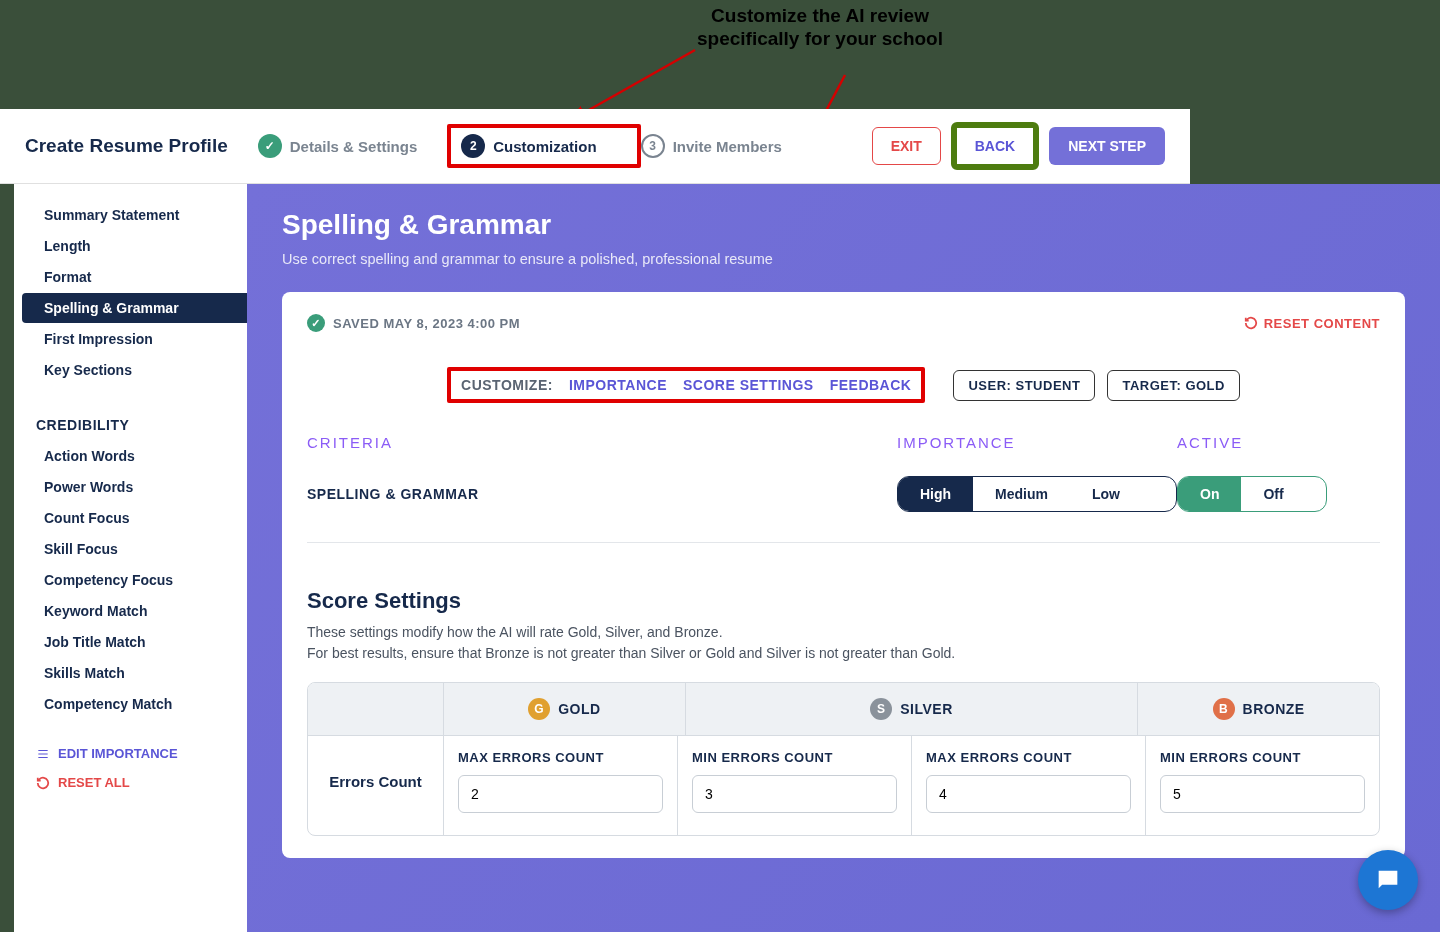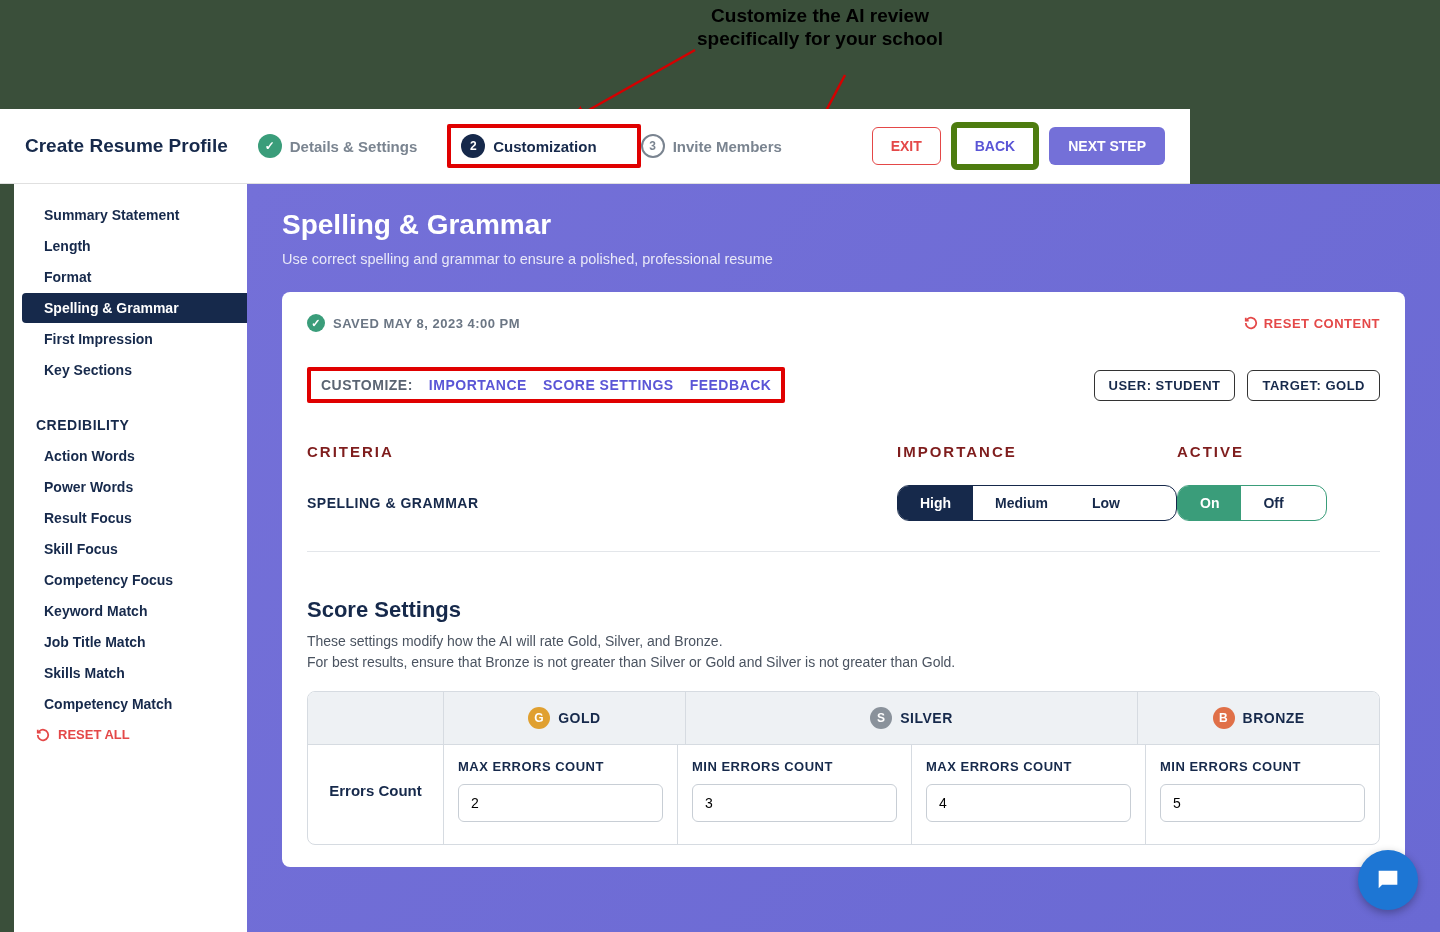--- a/index.html
+++ b/index.html
@@ -38,28 +38,28 @@
 .main{position:absolute;top:184px;left:247px;width:1193px;height:748px;background:linear-gradient(130deg,#7470d8,#6a69d3);padding:25px 35px;overflow:auto}
 .main h1{margin:0 0 10px 0;font-size:28px;font-weight:700;color:#fff}
 .main .sub{color:#e8e8f8;font-size:14.5px;margin-bottom:25px}
 
 .card{background:#fff;border-radius:8px;padding:22px 25px}
 .card-top{display:flex;align-items:center;justify-content:space-between}
 .saved{display:flex;align-items:center;gap:8px;color:#6b7684;font-size:13px;font-weight:600;letter-spacing:.5px}
 .saved .chk{width:18px;height:18px;border-radius:50%;background:#3a9d7a;color:#fff;display:flex;align-items:center;justify-content:center;font-size:11px}
 .reset-content{display:flex;align-items:center;gap:6px;color:#e44848;font-weight:700;font-size:13px;letter-spacing:.5px;cursor:pointer}
 
-.custline{display:flex;align-items:center;gap:28px;margin-top:25px;padding:10px 0;justify-content:space-between}
+.custline{display:flex;align-items:center;gap:28px;margin-top:25px;padding:10px 0;justify-content:center}
 .custleft{display:flex;align-items:center;gap:16px}
 .custleft .lbl{font-size:14px;font-weight:600;color:#5a6472;letter-spacing:.5px}
 .custleft .lnk{color:#5a55d6;font-weight:700;font-size:14px;letter-spacing:.5px;cursor:pointer}
 .pill{border:1px solid #333;padding:7px 14px;border-radius:6px;font-weight:700;font-size:13px;letter-spacing:.5px}
 .custright{display:flex;gap:12px}
 
-.crit-head{display:flex;margin-top:30px;color:#7f1d1d;font-size:15px;letter-spacing:2px;font-weight:700}
+.crit-head{display:flex;margin-top:21px;color:#8b5cf6;font-size:15px;letter-spacing:2px;font-weight:400}
 .crit-head .c1{flex:0 0 590px}
 .crit-head .c2{flex:0 0 280px}
 .crit-head .c3{flex:0 0 150px}
 
 .crit-row{display:flex;align-items:center;margin-top:25px}
 .crit-row .c1{flex:0 0 590px;font-weight:700;font-size:14px;letter-spacing:.5px}
 .seg{display:flex;border:1.5px solid #16294b;border-radius:12px;overflow:hidden}
 .seg .opt{padding:9px 22px;font-size:14px;font-weight:600;color:#16294b;cursor:pointer;background:#fff}
 .seg .opt.sel{background:#16294b;color:#fff;font-weight:700}
 .seg.act{border-color:#3a9d7a}
@@ -135,27 +135,33 @@
 <div class="sidebar" id="sidebar">
     <div class="side-item">Summary Statement</div>
     <div class="side-item">Length</div>
     <div class="side-item">Format</div>
     <div class="side-item sel">Spelling &amp; Grammar</div>
     <div class="side-item">First Impression</div>
     <div class="side-item">Key Sections</div>
     <div class="side-head">CREDIBILITY</div>
     <div class="side-item">Action Words</div>
     <div class="side-item">Power Words</div>
-    <div class="side-item">Result Focus</div>
+    <div class="side-item">Count Focus</div>
     <div class="side-item">Skill Focus</div>
     <div class="side-item">Competency Focus</div>
     <div class="side-item">Keyword Match</div>
     <div class="side-item">Job Title Match</div>
     <div class="side-item">Skills Match</div>
     <div class="side-item">Competency Match</div>
+    <div class="side-action edit">
+      <svg width="14" height="14" viewBox="0 0 24 24" fill="none" stroke="#5a55d6" stroke-width="2">
+        <path d="M4 6h16M4 12h16M4 18h16"></path>
+      </svg>
+      <span>EDIT IMPORTANCE</span>
+    </div>
     <div class="side-action reset">
       <svg width="14" height="14" viewBox="0 0 24 24" fill="none" stroke="#e44848" stroke-width="3">
         <path d="M3 12a9 9 0 1 0 3-6.7L3 8"></path>
         <path d="M3 3v5h5"></path>
       </svg>
       <span>RESET ALL</span>
     </div>
   </div>
 
 <div class="main">

